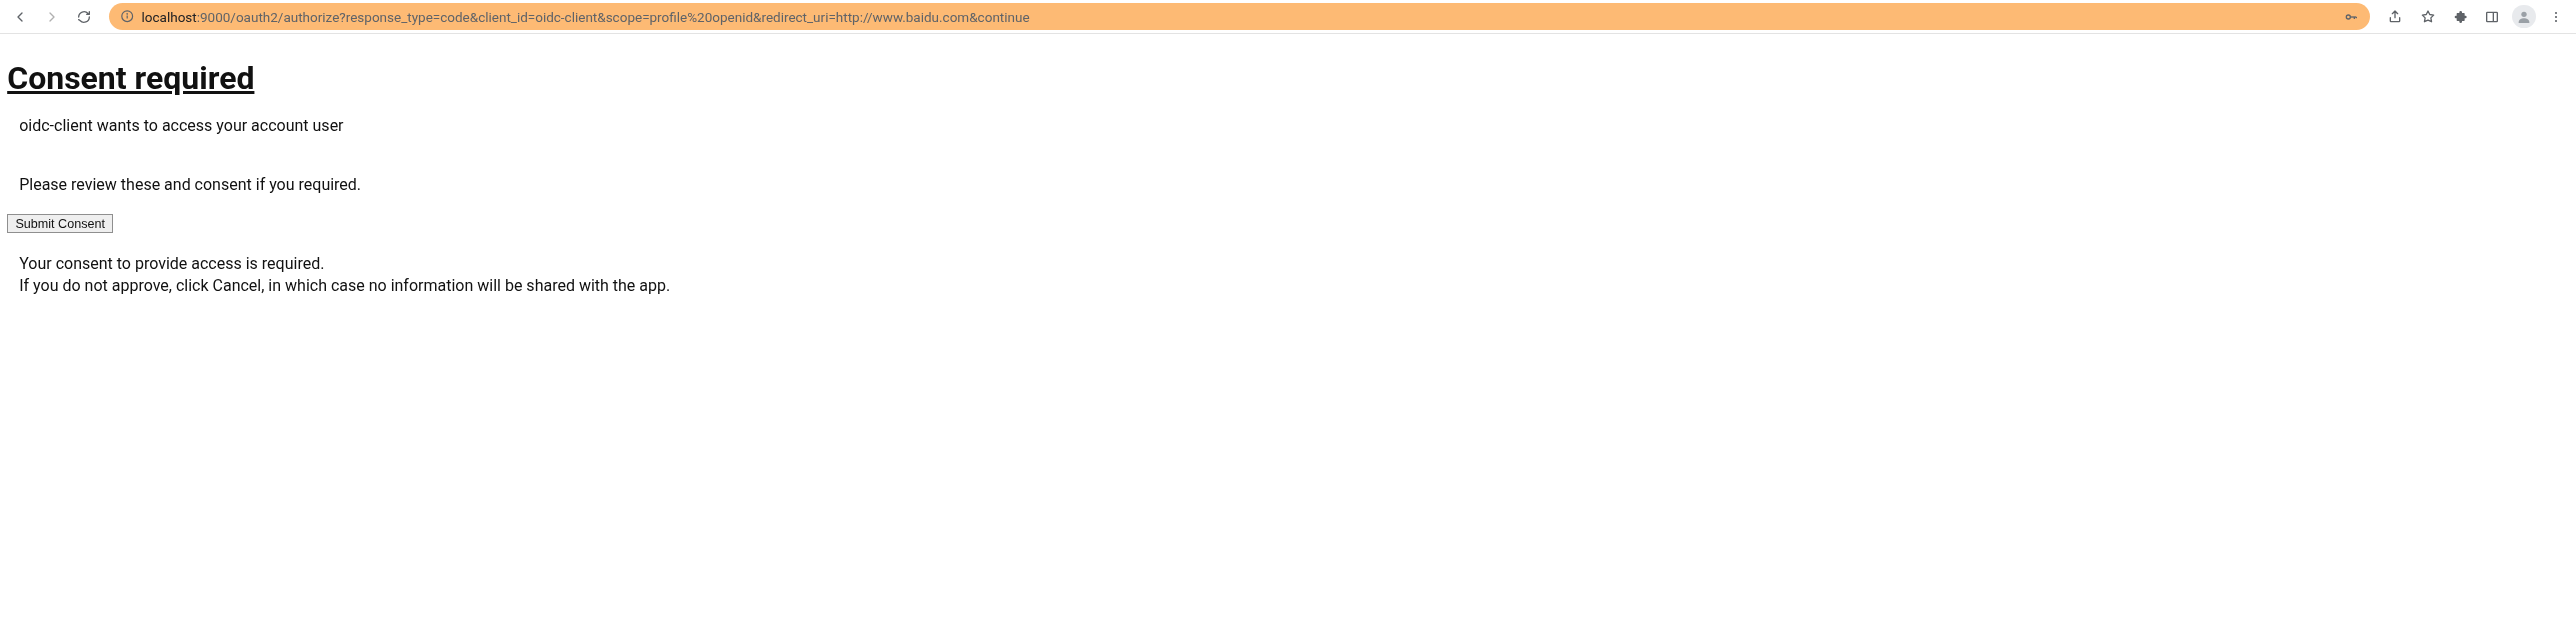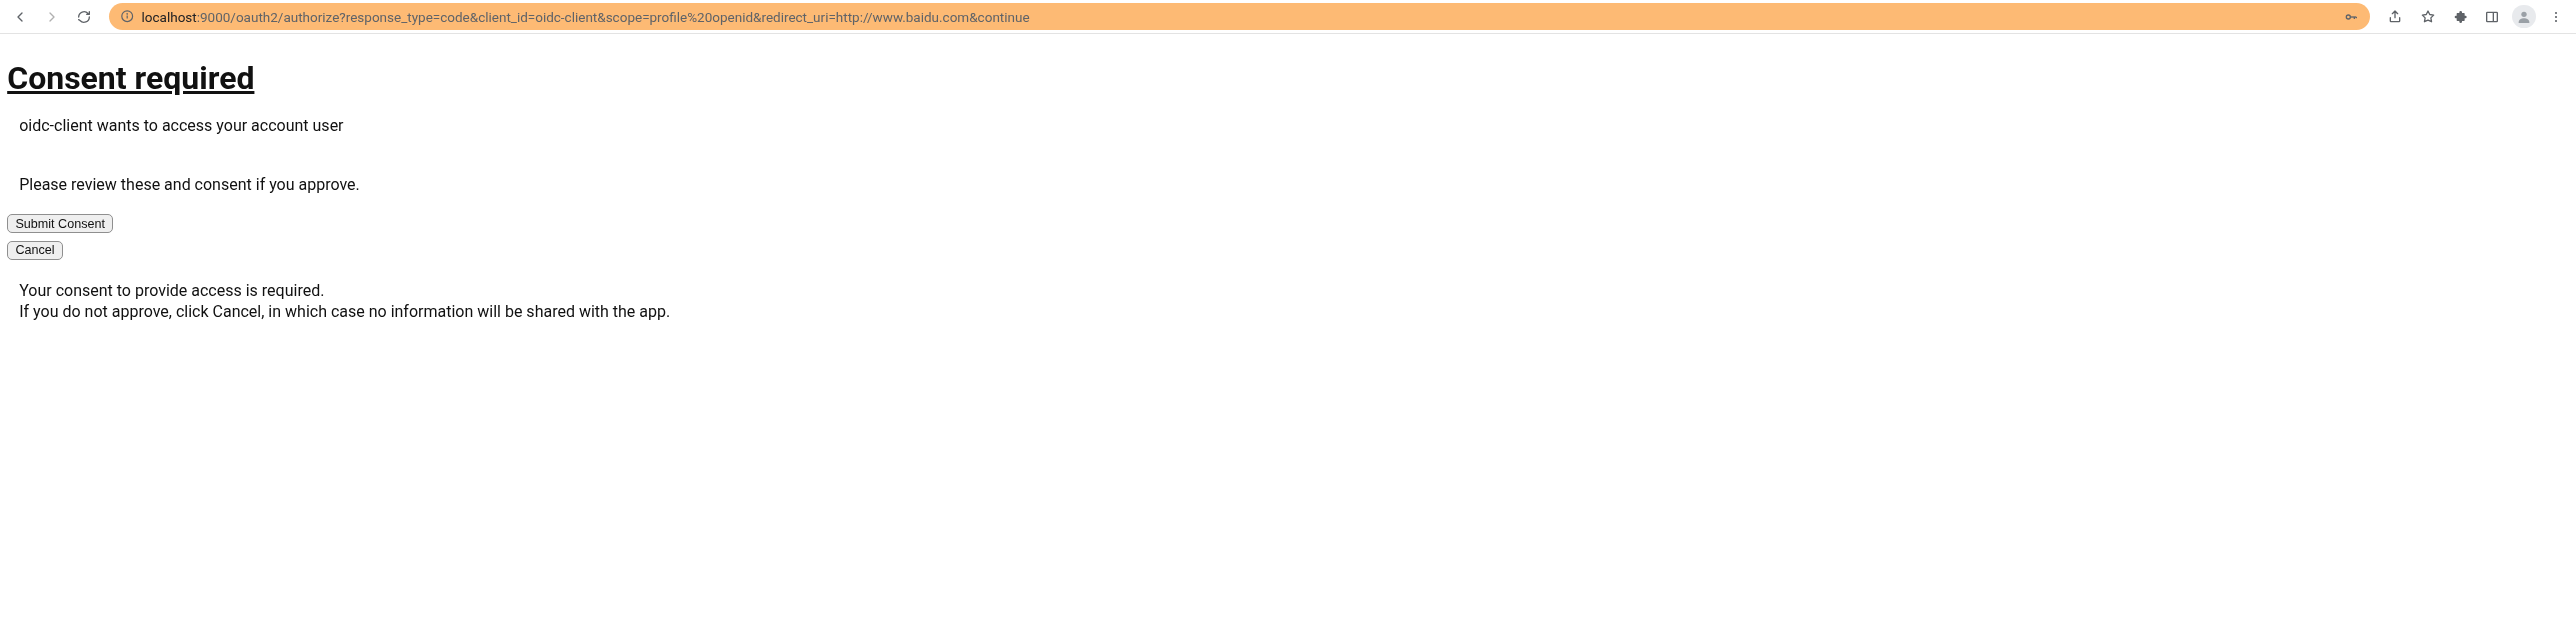--- a/index.html
+++ b/index.html
@@ -148,21 +148,21 @@
     }
     .scope-line input[type="checkbox"] {
       width: 13.5px;
       height: 13.5px;
       cursor: pointer;
     }
     .btn {
       display: inline-block;
       background: #efefef;
       border: 0.9px solid #8f8f8f;
-      border-radius: 5px;
+      border-radius: 0;
       padding: 1.8px 7.2px;
       font-size: 12.6px;
       font-family: Arial, sans-serif;
       color: #111;
       cursor: pointer;
       margin-bottom: 3.6px;
       margin-top: 1.8px;
     }
     .btn-row {
       margin-top: 1.8px;
@@ -255,29 +255,26 @@
   </div>
 </div>
 
 <div class="page">
   <h1>Consent required</h1>
 
   <p>oidc-client wants to access your account user</p>
 
   <p>
     <br>
-    <span>Please review these and consent if you approve.</span>
+    <span>Please review these and consent if you required.</span>
   </p>
 
 
   <div class="btn-row">
     <button class="btn">Submit Consent</button>
-  </div>
-  <div class="btn-row">
-    <button class="btn">Cancel</button>
   </div>
 
   <p class="footer-text">
     <span>Your consent to provide access is required.</span><br>
     <span>If you do not approve, click Cancel, in which case no information will be shared with the app.</span>
   </p>
 </div>
 
 
 </body></html>

